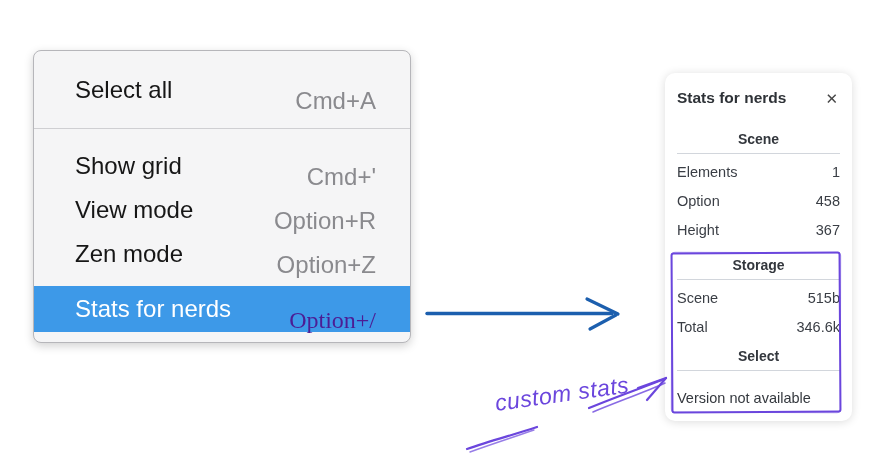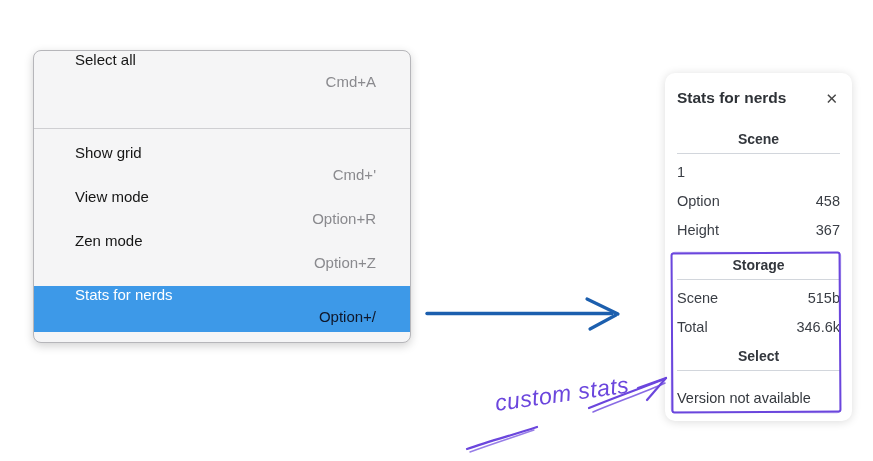--- a/index.html
+++ b/index.html
@@ -14,35 +14,35 @@
   .menu{
     position:absolute;left:33px;top:50px;width:378px;height:293px;
     background:#f5f5f6;
     border:1px solid #b6b6ba;
     border-radius:8px;
     box-shadow:0 3px 10px rgba(0,0,0,0.18);
     box-sizing:border-box;
     display:flex;flex-direction:column;
   }
   .menu-row{
-    display:flex;align-items:flex-start;justify-content:space-between;
+    display:flex;align-items:center;justify-content:space-between;
     padding:0 34px 0 41px;
-    font-size:15px;color:#161616;
+    font-size:24px;color:#161616;
     height:44px;flex:0 0 auto;
   }
   .menu-row.tall{height:77px;}
   .menu-row .mi-key{color:#8a8a8e;margin-top:22px;}
   .menu-sep{height:1px;background:#cfcfd2;flex:0 0 auto;}
   .menu-row.first-of-group{margin-top:15px;}
   .menu-row.highlight{
     margin-top:10px;height:46px;
     background:var(--hl,#3d99e8);
     color:#ffffff;
   }
-  .menu-row.highlight .mi-key{color:#0f172a;}
+  .menu-row.highlight .mi-key{color:#4c1d95;font-family:Liberation Serif, serif;}
 
   
   .panel{
     position:absolute;left:665px;top:73px;width:187px;height:348px;
     background:#ffffff;border-radius:10px;
     box-shadow:0 1px 10px rgba(0,0,0,0.14);
     box-sizing:border-box;
     padding:14px 12px 10px 12px;
     color:#3a3e45;font-size:14.5px;
   }
@@ -118,20 +118,21 @@
 <div class="panel">
   <div class="panel-head">
     <span class="panel-title">Stats for nerds</span>
     <button class="panel-close">✕</button>
   </div>
 
   <div class="sec-heading scene">Scene</div>
   <hr class="sec-rule">
   <div class="stat-rows">
     <div class="stat-row">
+      <span>Elements</span>
       <span class="val">1</span>
     </div>
     <div class="stat-row">
       <span>Option</span>
       <span class="val">458</span>
     </div>
     <div class="stat-row">
       <span>Height</span>
       <span class="val">367</span>
     </div>

